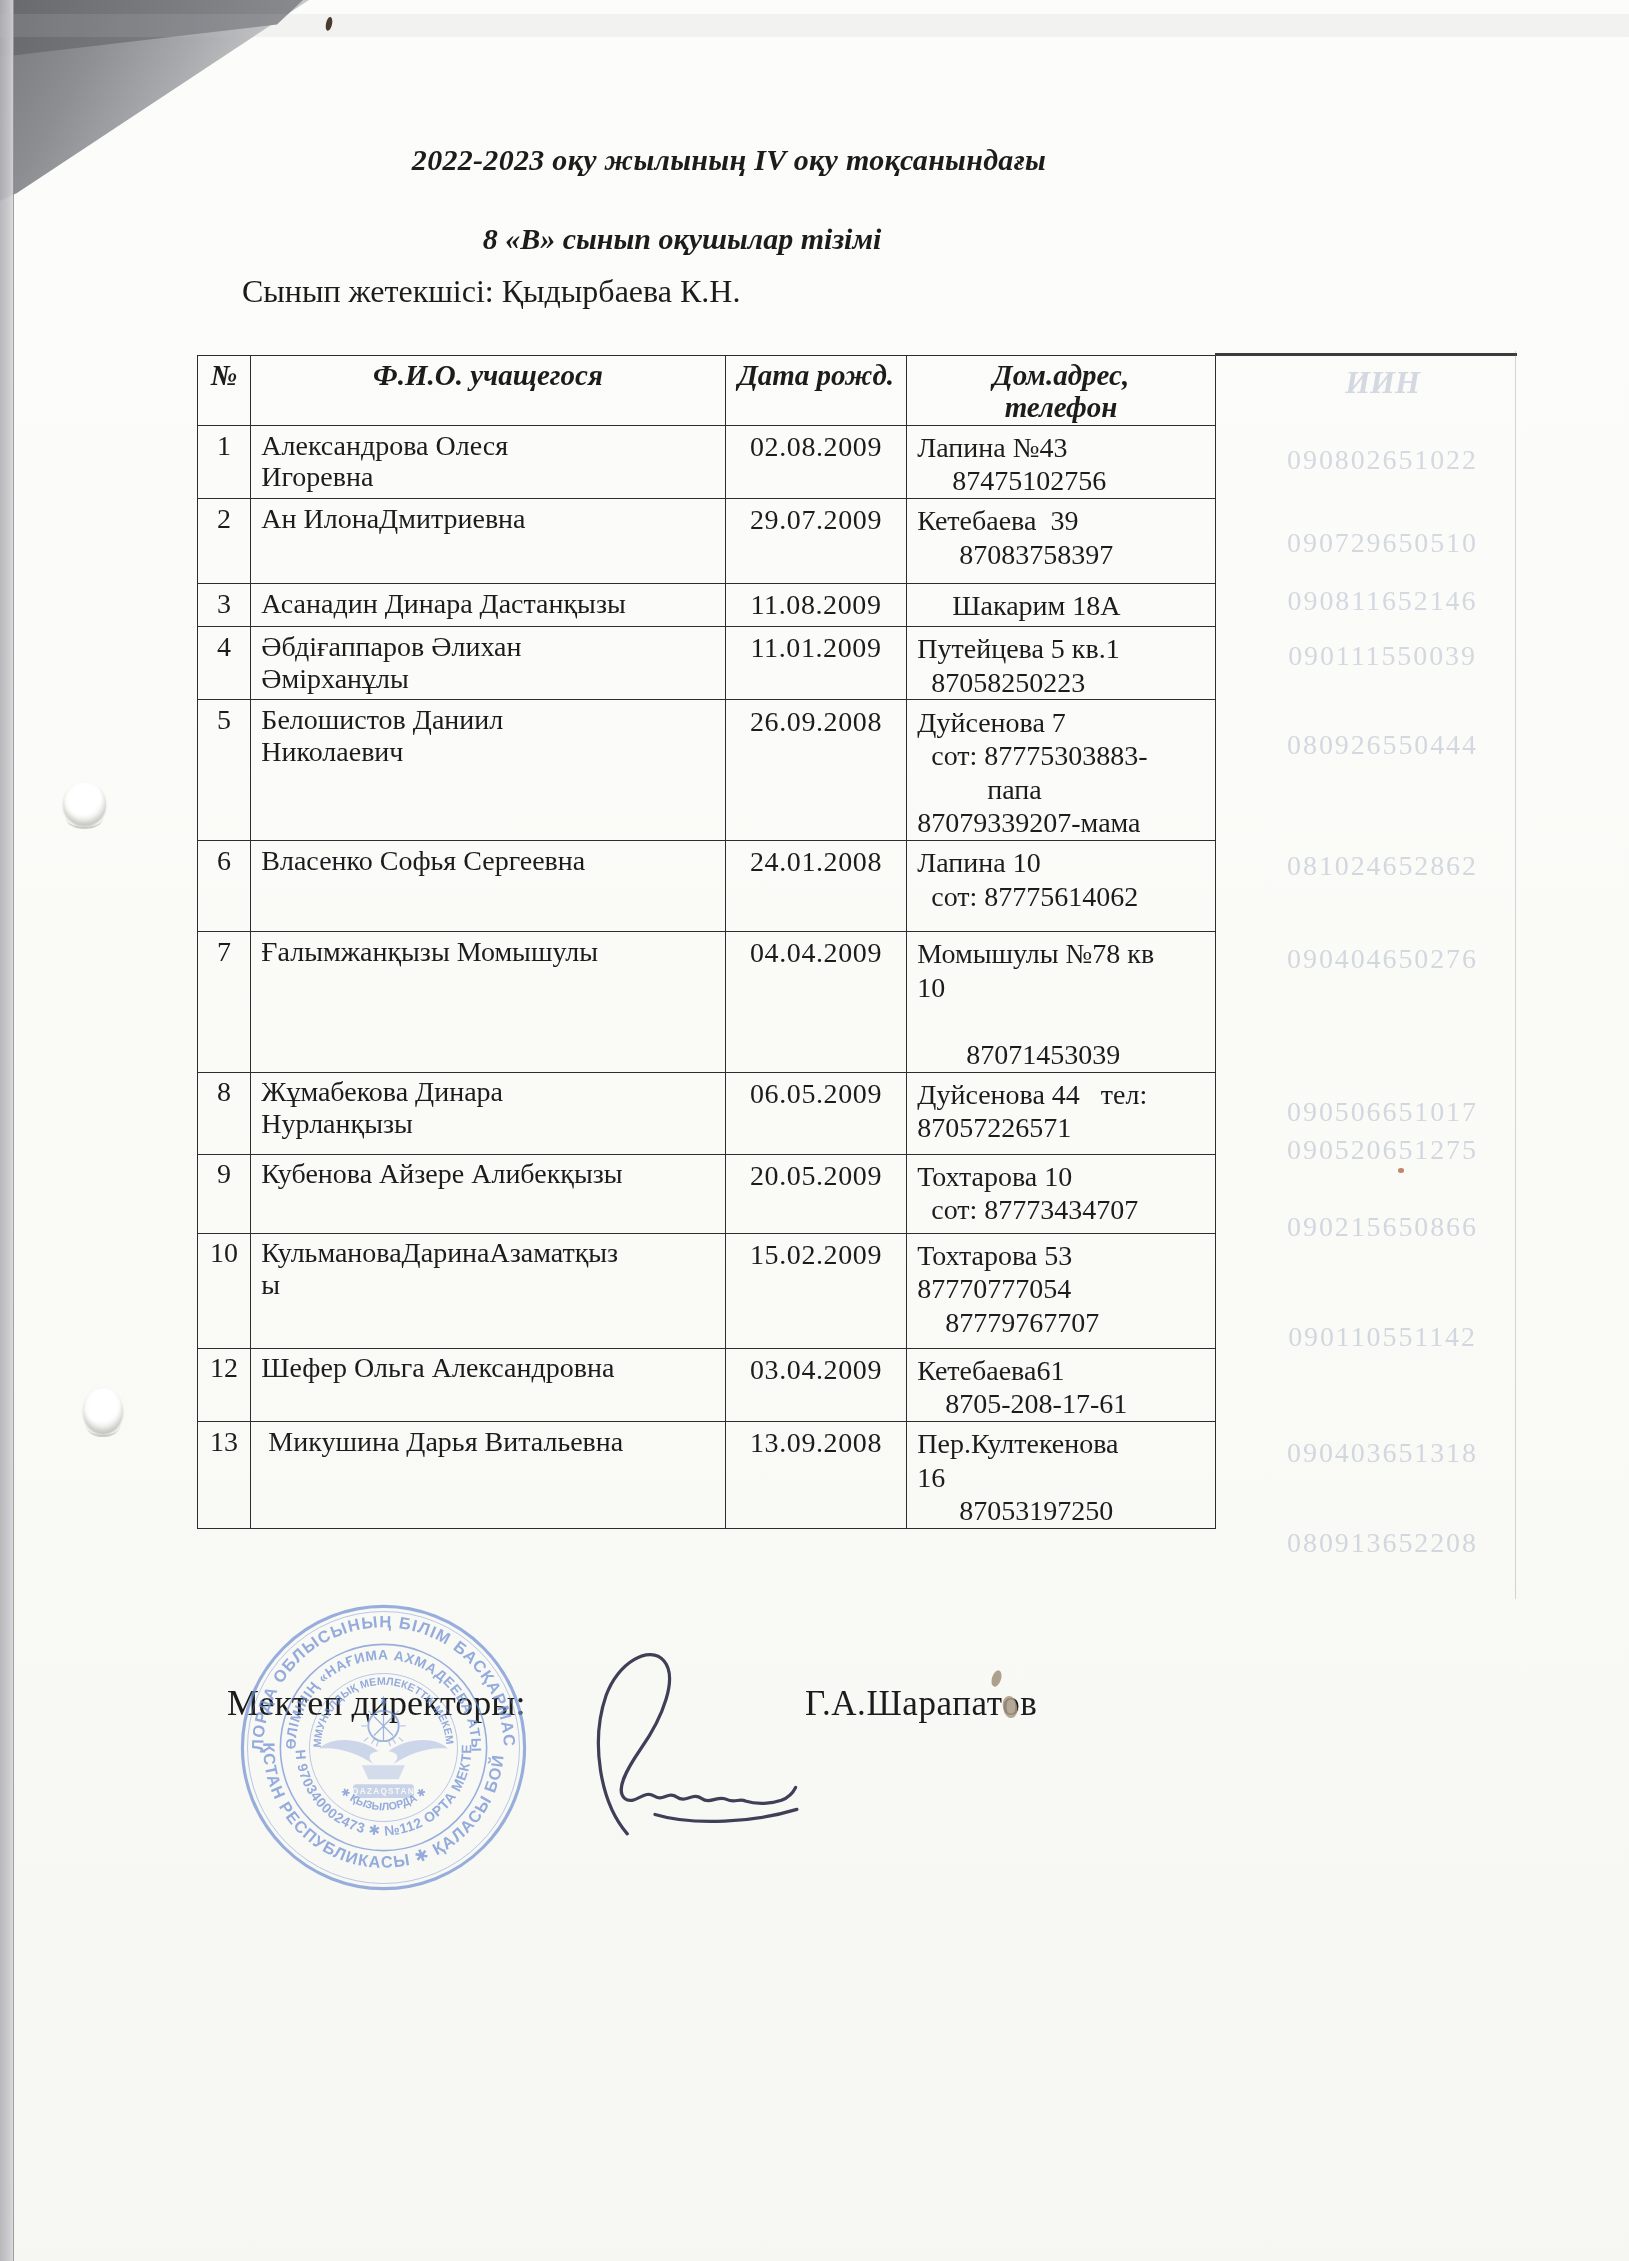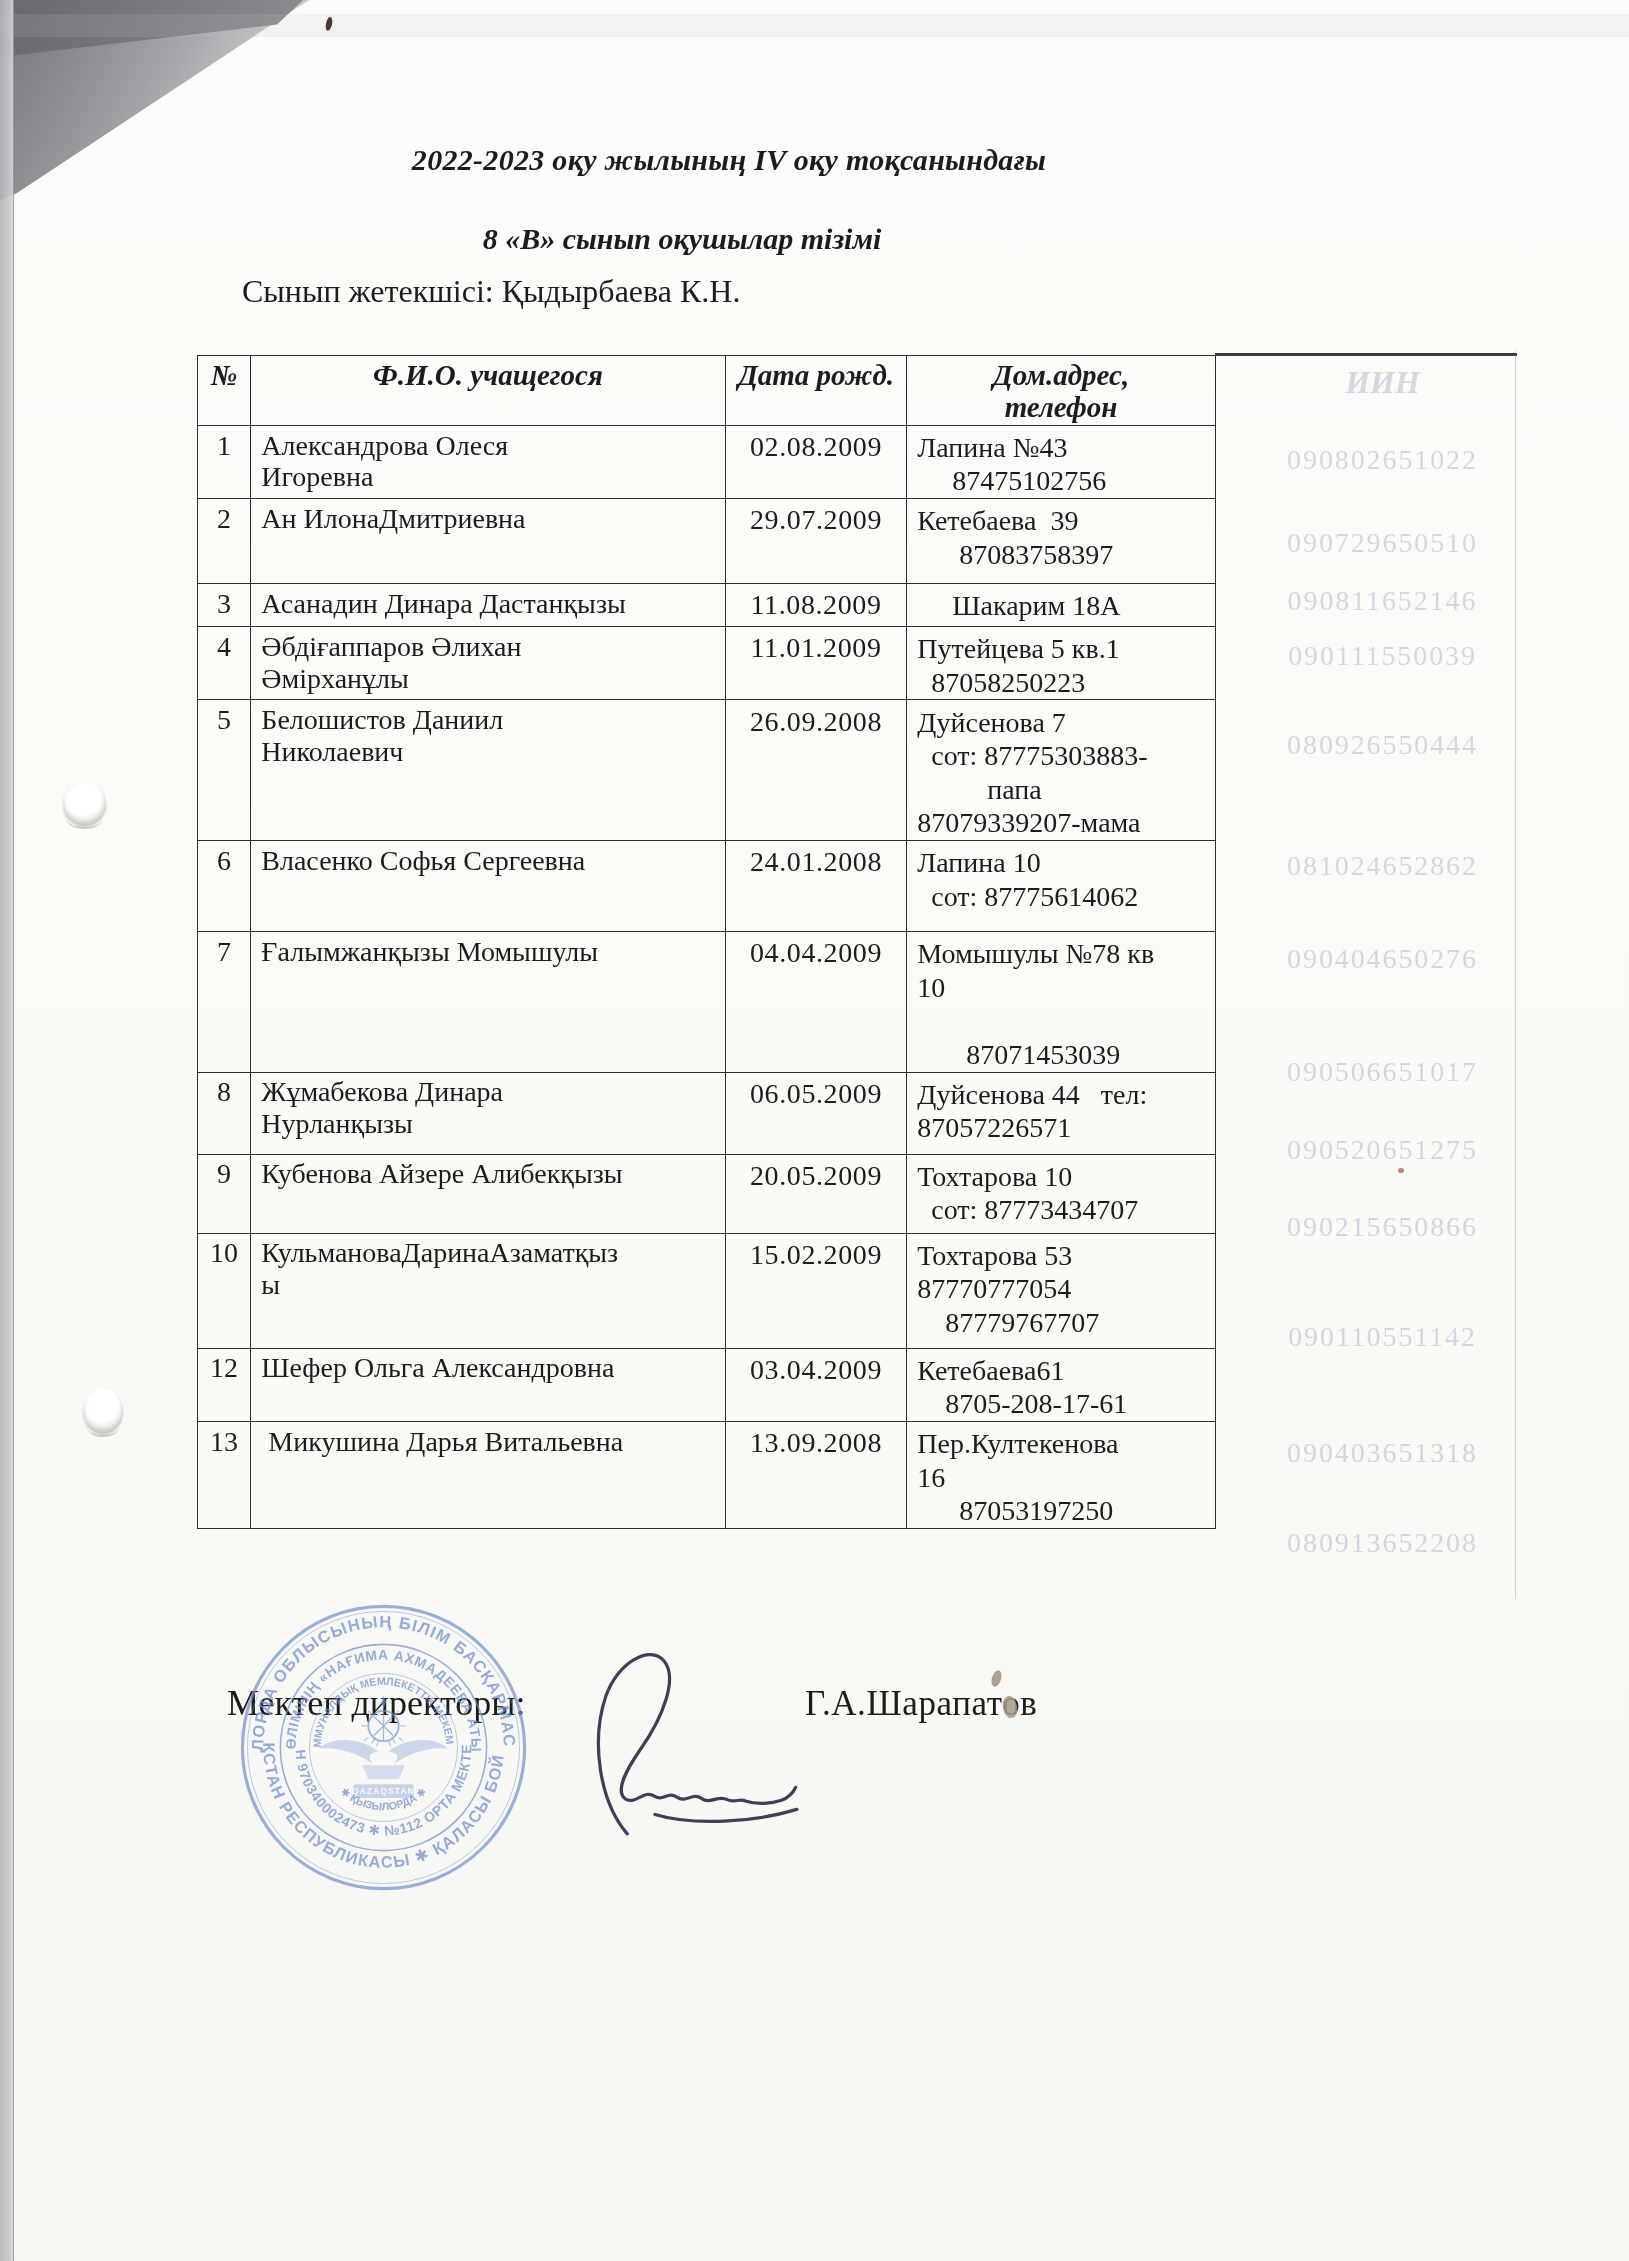--- a/index.html
+++ b/index.html
@@ -198,21 +198,21 @@
   <div class="faint-line-v" style="left:1515px;top:351px;height:1248px;"></div>
   <div class="ghost-header">ИИН</div>
   <div id="ghost-layer">
       <div class="ghost-iin" style="top: 444px;">090802651022</div>
       <div class="ghost-iin" style="top: 527px;">090729650510</div>
       <div class="ghost-iin" style="top: 585px;">090811652146</div>
       <div class="ghost-iin" style="top: 640px;">090111550039</div>
       <div class="ghost-iin" style="top: 729px;">080926550444</div>
       <div class="ghost-iin" style="top: 850px;">081024652862</div>
       <div class="ghost-iin" style="top: 943px;">090404650276</div>
-      <div class="ghost-iin" style="top: 1056px;">090506651017</div>
+      <div class="ghost-iin" style="top: 1096px;">090506651017</div>
       <div class="ghost-iin" style="top: 1134px;">090520651275</div>
       <div class="ghost-iin" style="top: 1211px;">090215650866</div>
       <div class="ghost-iin" style="top: 1321px;">090110551142</div>
       <div class="ghost-iin" style="top: 1437px;">090403651318</div>
       <div class="ghost-iin" style="top: 1527px;">080913652208</div>
     </div>
 
   <div class="director-label">Мектеп директоры:</div>
 
   <svg class="stamp" viewBox="-230 -230 460 460">

